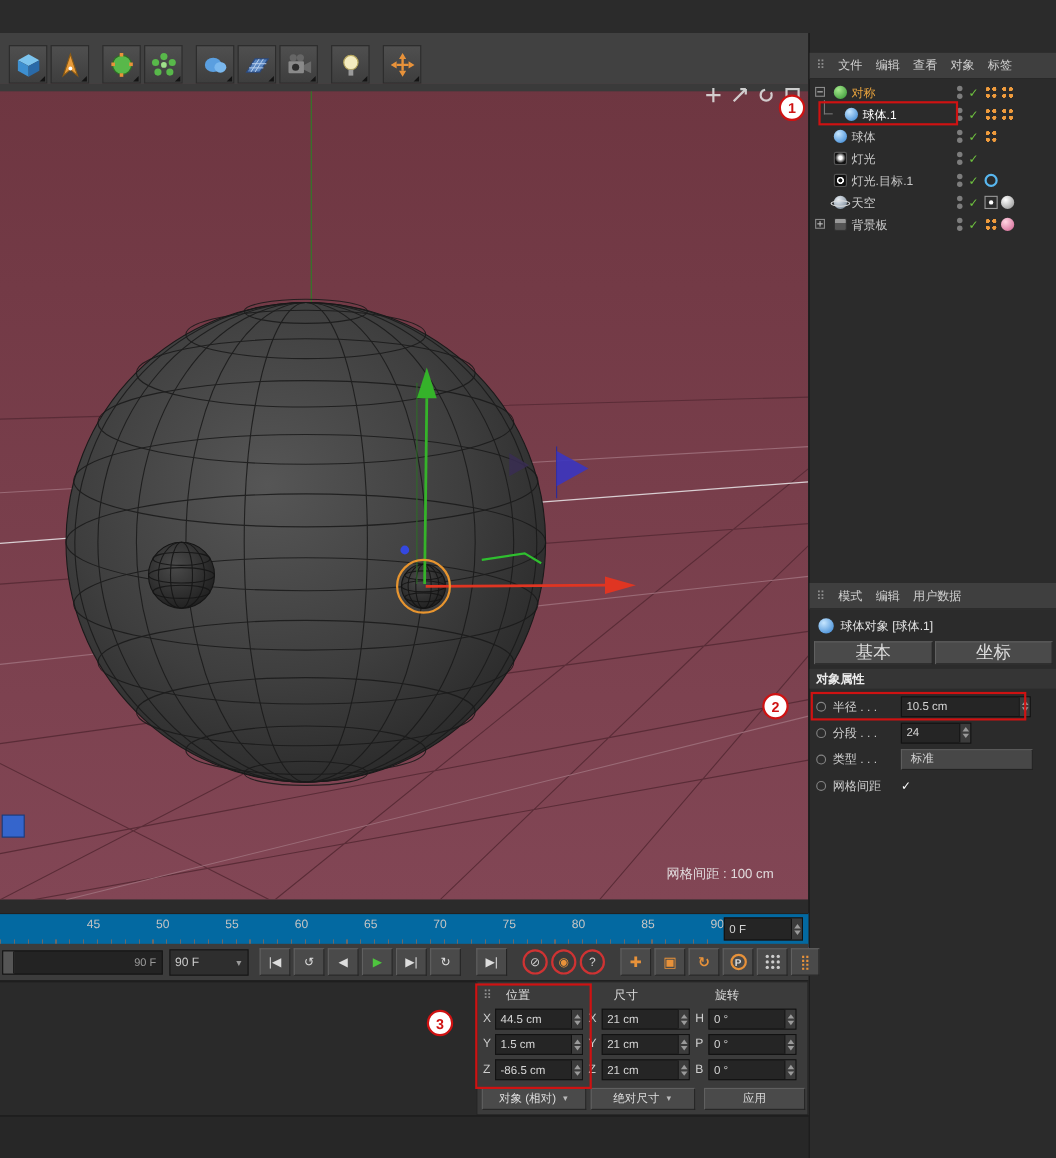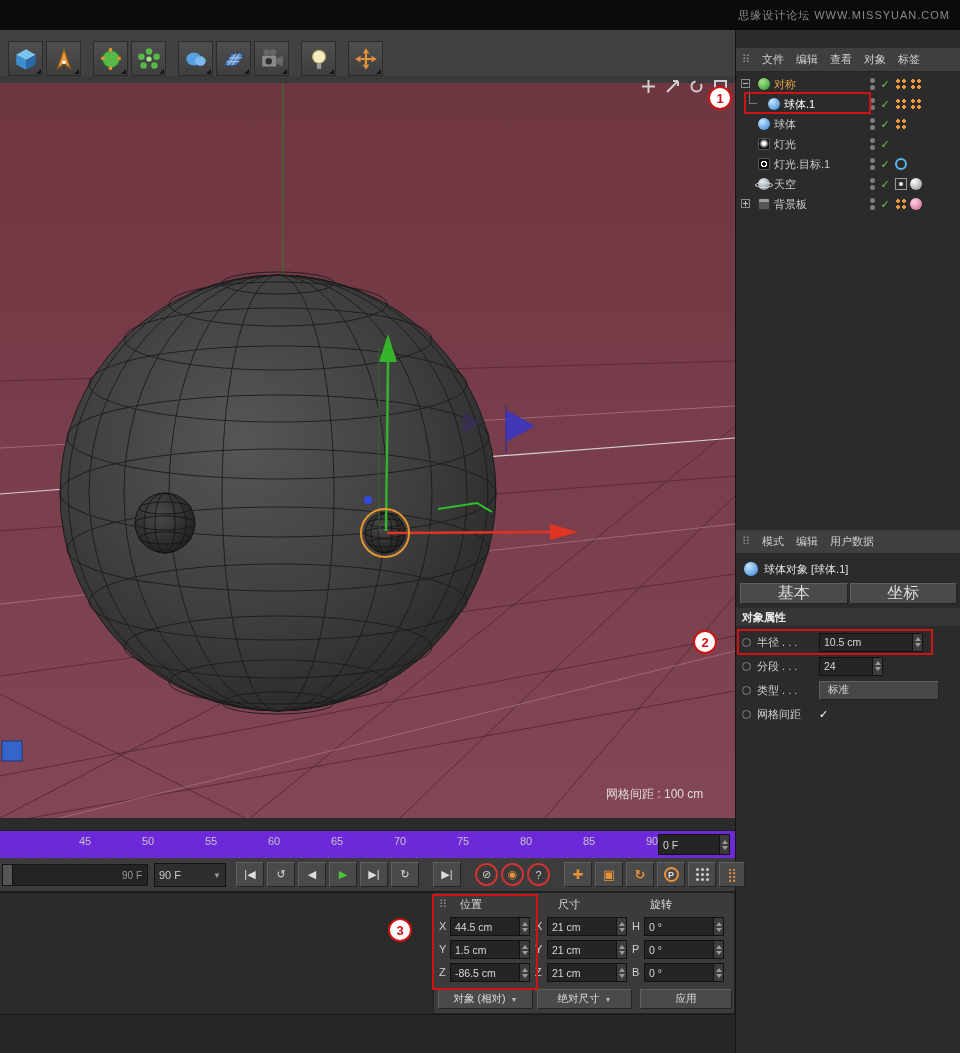--- a/index.html
+++ b/index.html
@@ -63,21 +63,21 @@
 .alabel{width:56px;color:#cfcfcf;white-space:nowrap;overflow:hidden;flex:0 0 auto}
 .field{display:flex;align-items:center;background:#252525;border:1px solid #121212;height:19px;color:#d6d6d6}
 .fv{flex:1;padding:0 4px;white-space:nowrap;overflow:hidden;font-size:10.5px}
 .spin{width:10px;align-self:stretch;background:#3c3c3c;border-left:1px solid #121212;display:flex;flex-direction:column;align-items:center;justify-content:center;gap:2px}
 .spin i{width:0;height:0;border-left:3px solid transparent;border-right:3px solid transparent}
 .spin i.u{border-bottom:4px solid #9a9a9a}
 .spin i.d{border-top:4px solid #9a9a9a}
 .drop{justify-content:flex-start;padding-left:4px;background:#474747;border-color:#5d5d5d #222 #222 #5d5d5d}
 .wcheck{color:#fff;font-weight:bold}
 
-#ruler{position:absolute;left:0;top:830px;width:735px;height:36px;background:#6d28d9;border-top:1px solid #222;border-bottom:2px solid #ef4444}
+#ruler{position:absolute;left:0;top:830px;width:735px;height:36px;background:#0369a1;border-top:1px solid #222;border-bottom:5px solid #ef4444}
 #ruler .num{position:absolute;top:4px;transform:translateX(-50%);color:#c4c4c4;font-size:11px}
 #ruler .ticks{position:absolute;left:0;right:80px;bottom:0;height:7px;background:repeating-linear-gradient(90deg,#6a6a6a 0 1px,transparent 1px 12.6px)}
 #framefield{position:absolute;left:658px;top:3px;width:72px;height:21px}
 
 #transport{position:absolute;left:0;top:858px;width:735px;height:34px;background:#3c3c3c;border-bottom:1px solid #1d1d1d}
 #rangebar{position:absolute;left:2px;top:6px;width:146px;height:22px;background:#232323;border:1px solid #141414;display:flex;align-items:center}
 #rangebar .handle{width:10px;height:100%;background:#555;border-right:1px solid #111}
 #rangebar .rlabel{margin-left:auto;padding-right:5px;color:#9a9a9a;font-size:10px}
 #rangesel{position:absolute;left:154px;top:5px;width:72px;height:24px;background:#2e2e2e;border:1px solid #141414;display:flex;align-items:center;padding:0 4px;color:#ccc}
 #rangesel .caret{margin-left:auto;font-size:8px;color:#999}
@@ -104,23 +104,20 @@
 #bstrip{position:absolute;left:0;top:1014px;width:735px;height:39px;background:#272727;border-top:1px solid #191919}
 
 .redbox{position:absolute;border:2px solid #cf1212;pointer-events:none;z-index:40}
 .acirc{position:absolute;width:24px;height:24px;border-radius:50%;background:#fff;border:2px solid #cf1212;color:#cf1212;font-weight:bold;font-size:13px;display:flex;align-items:center;justify-content:center;z-index:50}
 </style>
 </head>
 <body>
 
 <div id="app">
 
-  <div id="wmbar">
-    <span>思缘设计论坛  WWW.MISSYUAN.COM</span>
-  </div>
 
   <div id="toolbar">
     <div class="tbtn">
         <svg width="26" height="26" viewBox="0 0 24 24">
           <path d="M12 3 21 8 12 13 3 8Z" fill="#7cc4ee"></path>
           <path d="M3 8v9l9 5v-9Z" fill="#3d8fd0"></path>
           <path d="M21 8v9l-9 5v-9Z" fill="#2a6aa8"></path>
         </svg>
       </div>
     <div class="tbtn">
@@ -417,21 +414,21 @@
     </div>
     <div id="am-tabs">
       <div class="tab bevel">基本</div>
       <div class="tab bevel">坐标</div>
     </div>
     <div id="am-sect">对象属性</div>
 
     <div class="arow" style="top:600px">
       <span class="radio"></span>
       <span class="alabel">半径 . . .</span>
-      <span class="field" style="width:104px">
+      <span class="field" style="width:118px">
         <span class="fv">10.5 cm</span>
         <span class="spin">
             <i class="u"></i>
             <i class="d"></i>
           </span>
       </span>
     </div>
     <div class="arow" style="top:624px">
       <span class="radio"></span>
       <span class="alabel">分段 . . .</span>

